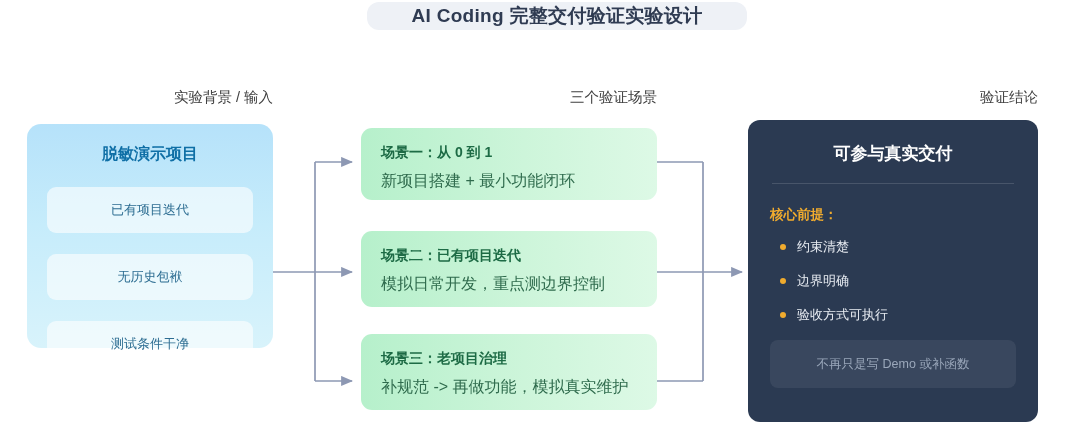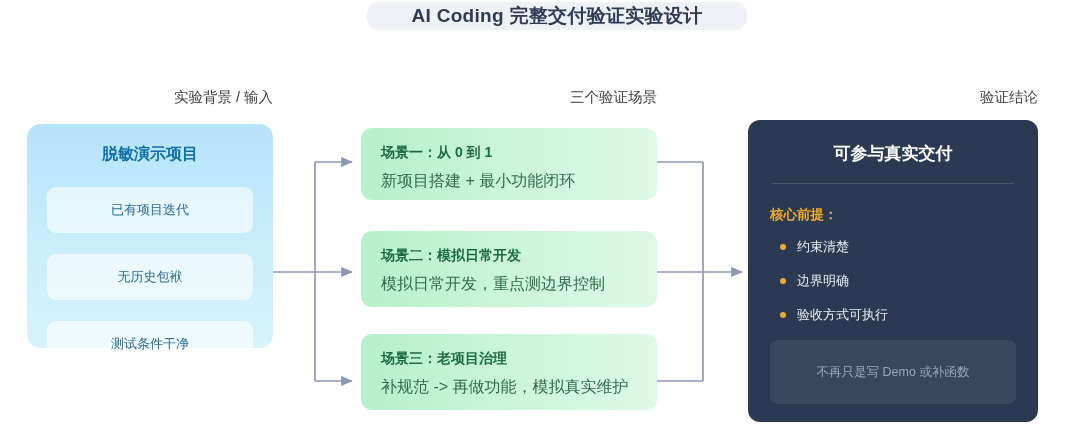--- a/index.html
+++ b/index.html
@@ -153,21 +153,21 @@
     background: #f0ab2e;
     margin-right: 11px;
     flex: 0 0 auto;
   }
   .premise-text {
     font-size: 13px;
     color: #e9edf3;
   }
   #conclusion-note {
     margin-top: 7px;
-    height: 64px;
+    height: 48px;
     border-radius: 8px;
     background: rgba(255,255,255,0.07);
     display: flex;
     align-items: center;
     justify-content: center;
     font-size: 12.5px;
     color: #9aa7ba;
   }
 
   
@@ -196,21 +196,21 @@
   <div class="input-chip">已有项目迭代</div>
   <div class="input-chip">无历史包袱</div>
   <div class="input-chip">测试条件干净</div>
 </div>
 
 <div class="scenario-card" id="scenario-card-0">
   <div class="scenario-title">场景一：从 0 到 1</div>
   <div class="scenario-desc">新项目搭建 + 最小功能闭环</div>
 </div>
 <div class="scenario-card" id="scenario-card-1">
-  <div class="scenario-title">场景二：模拟日常开发</div>
+  <div class="scenario-title">场景二：已有项目迭代</div>
   <div class="scenario-desc">模拟日常开发，重点测边界控制</div>
 </div>
 <div class="scenario-card" id="scenario-card-2">
   <div class="scenario-title">场景三：老项目治理</div>
   <div class="scenario-desc">补规范 -&gt; 再做功能，模拟真实维护</div>
 </div>
 
 <div id="conclusion-panel">
   <div id="conclusion-title">可参与真实交付</div>
   <div id="conclusion-divider"></div>

